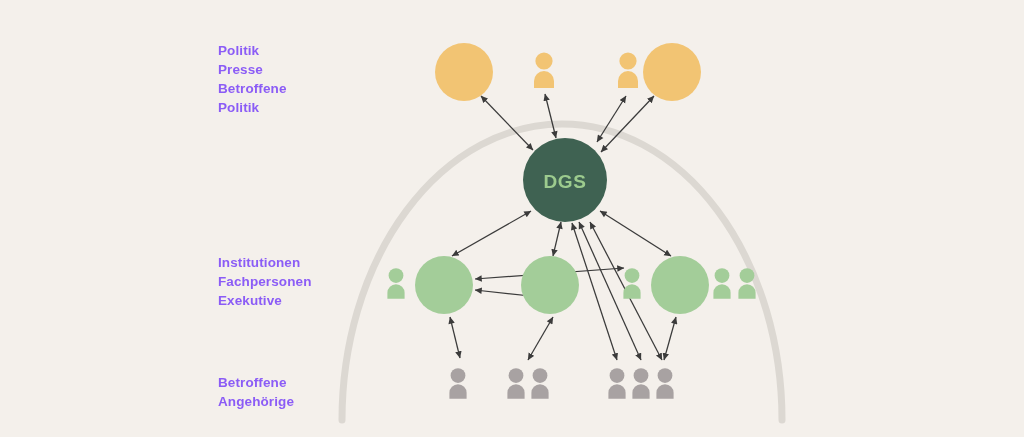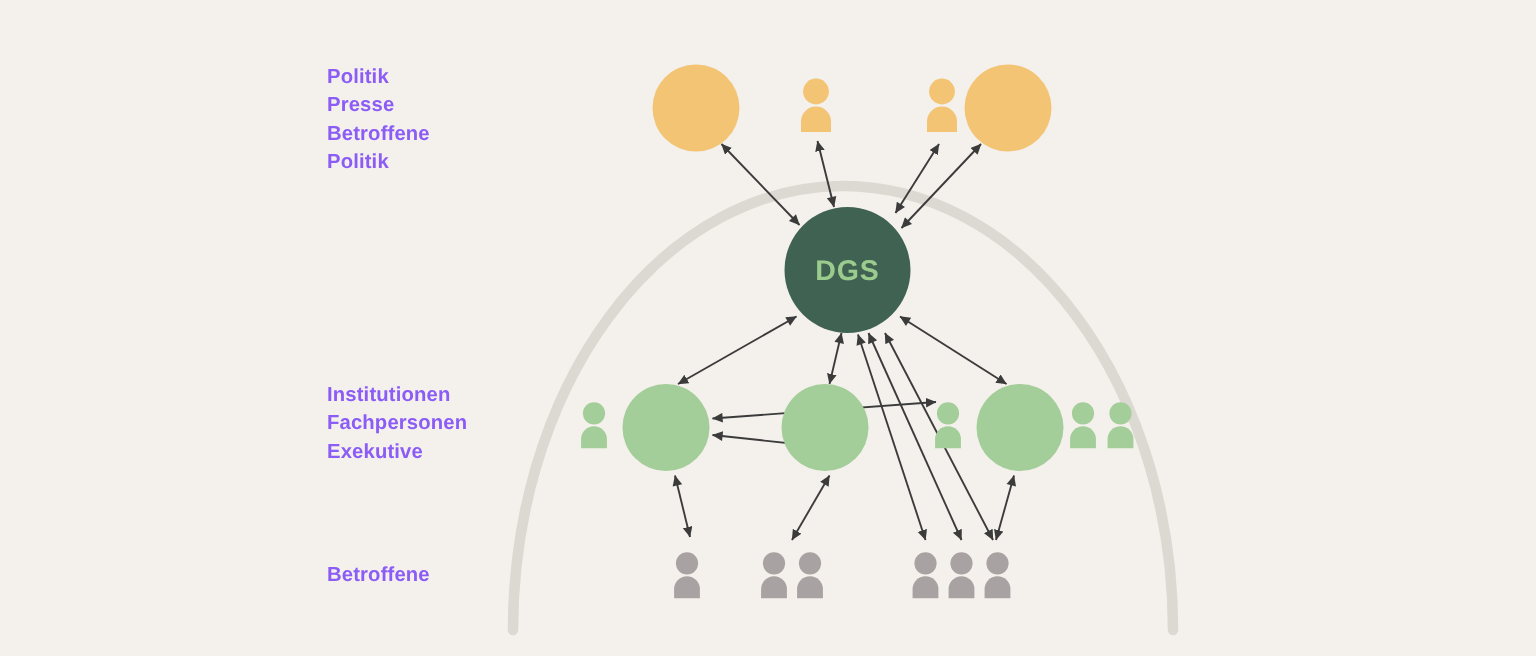--- a/index.html
+++ b/index.html
@@ -63,20 +63,21 @@
   </div>
 
   <div class="group-label" id="label-group-professionals">
     <span class="label-line">Institutionen</span>
     <span class="label-line">Fachpersonen</span>
     <span class="label-line">Exekutive</span>
   </div>
 
   <div class="group-label" id="label-group-affected">
     <span class="label-line">Betroffene</span>
+    <span class="label-line">Angehörige</span>
   </div>
 
   <svg id="diagram-svg" viewBox="0 0 1024 437">
     <defs>
       <marker id="arrowhead" markerWidth="7" markerHeight="7" refX="5.4" refY="2.6" orient="auto">
         <path d="M0,0 L5.6,2.6 L0,5.2 z" fill="#3b3b3b"></path>
       </marker>
       <marker id="arrowtail" markerWidth="7" markerHeight="7" refX="0.2" refY="2.6" orient="auto">
         <path d="M5.6,0 L0,2.6 L5.6,5.2 z" fill="#3b3b3b"></path>
       </marker>

